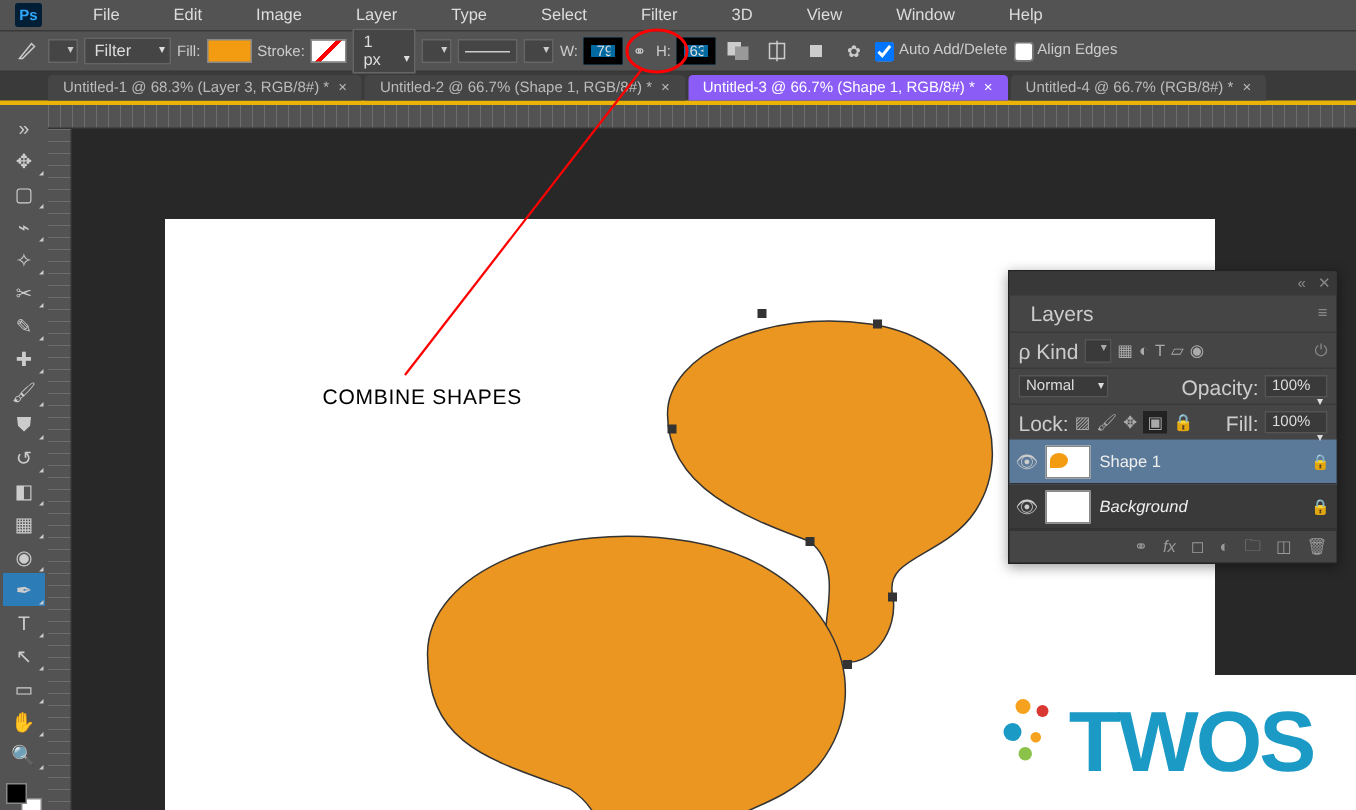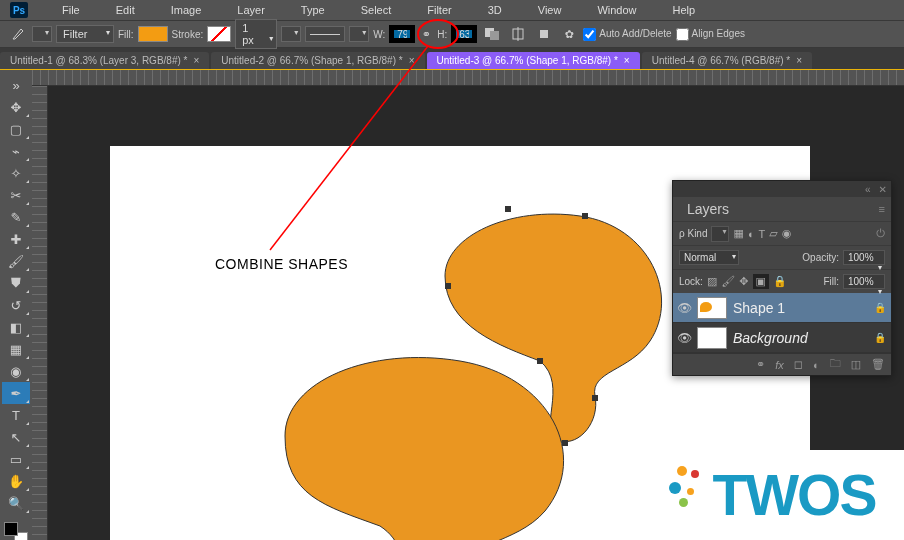--- a/index.html
+++ b/index.html
@@ -14,21 +14,21 @@
 .dropdown:after { content:'▾'; position:absolute; right:3px; font-size:8px; }
 .swatch { width:30px; height:16px; background:#f39c12; border:1px solid #888; }
 .stroke-swatch { width:24px; height:16px; background:linear-gradient(135deg,#fff 45%,#f00 45%,#f00 55%,#fff 55%); border:1px solid #888; }
 .small-dd { width:20px; height:16px; background:#454545; border:1px solid #666; position:relative; }
 .small-dd:after { content:'▾'; position:absolute; right:2px; top:1px; font-size:8px; color:#ccc; }
 .num-input { background:#0369a1; border:5px solid #000000; color:#ddd; width:26px; height:18px; font-size:10px; padding:0 3px; }
 .opt-label { color:#ccc; font-size:10px; }
 .link-icon { color:#ccc; width:14px; text-align:center; }
 .combine-icon { width:22px; height:20px; display:flex; align-items:center; justify-content:center; }
 .checkbox-wrap { display:flex; gap:3px; color:#ccc; font-size:10px; }
-.tab-bar { height:22px; background:#3a3a3a; display:flex; align-items:flex-end; border-bottom:1px solid #eab308; }
+.tab-bar { height:22px; background:#3a3a3a; display:flex; align-items:flex-end; padding-left:32px; border-bottom:3px solid #eab308; }
 .tab { padding:3px 10px; background:#454545; color:#bbb; font-size:10px; margin-right:2px; display:flex; align-items:center; gap:6px; border-top-left-radius:3px; border-top-right-radius:3px; }
 .tab.active { background:#8b5cf6; color:#fff; }
 .tab-close { font-size:10px; cursor:pointer; }
 .ruler-h { height:16px; background:#535353; border-bottom:1px solid #333; margin-left:32px; position:relative; overflow:hidden; }
 .ruler-h .ticks { position:absolute; inset:0; background-image:repeating-linear-gradient(90deg,#888 0,#888 1px,transparent 1px,transparent 8px); opacity:0.5; }
 .ruler-v { width:16px; background:#535353; border-right:1px solid #333; position:absolute; left:32px; top:86px; bottom:0; }
 .ruler-v .ticks { position:absolute; inset:0; background-image:repeating-linear-gradient(180deg,#888 0,#888 1px,transparent 1px,transparent 8px); opacity:0.5; }
 .workspace { position:absolute; left:48px; top:86px; right:0; bottom:0; background:#282828; overflow:hidden; }
 .canvas { position:absolute; left:62px; top:60px; width:700px; height:420px; background:#fff; }
 .tools { position:absolute; left:0; top:70px; width:32px; background:#535353; display:flex; flex-direction:column; align-items:center; padding-top:4px; gap:0; }
@@ -37,33 +37,33 @@
 .tool.marker:after { content:''; position:absolute; right:1px; bottom:1px; width:0; height:0; border-left:3px solid transparent; border-bottom:3px solid #ccc; }
 .fgbg { position:relative; width:28px; height:28px; margin-top:6px; }
 .fg { position:absolute; left:2px; top:2px; width:14px; height:14px; background:#000; border:1px solid #888; z-index:2; }
 .bg { position:absolute; right:2px; bottom:2px; width:14px; height:14px; background:#fff; border:1px solid #888; }
 .panel { position:absolute; right:12px; top:180px; width:220px; background:#454545; border:1px solid #222; box-shadow:0 2px 8px rgba(0,0,0,0.4); }
 .panel-hdr { height:16px; background:#383838; display:flex; justify-content:flex-end; align-items:center; padding:0 4px; gap:8px; }
 .panel-hdr span { color:#888; font-size:10px; cursor:pointer; }
 .panel-tabs { height:24px; display:flex; align-items:center; padding:0 6px; }
 .panel-tab { color:#ccc; font-size:14px; padding:4px 8px; }
 .panel-row { height:24px; display:flex; align-items:center; padding:0 6px; gap:4px; border-top:1px solid #3a3a3a; }
-.panel-row .plabel { color:#ccc; font-size:10px; }
+.panel-row .plabel { color:#ccc; font-size:14px; }
 .panel-dd { background:#3a3a3a; border:1px solid #555; color:#ddd; font-size:10px; padding:1px 14px 1px 4px; position:relative; }
 .panel-dd:after { content:'▾'; position:absolute; right:2px; font-size:8px; }
 .mini-dd { width:18px; height:16px; background:#3a3a3a; border:1px solid #555; position:relative; }
 .mini-dd:after { content:'▾'; position:absolute; right:2px; top:0px; font-size:8px; color:#aaa; }
 .layers-list { background:#3a3a3a; }
 .layer { height:30px; display:flex; align-items:center; padding:0 4px; border-bottom:1px solid #333; gap:6px; }
 .layer.selected { background:#5b7a99; }
 .eye { width:14px; color:#ccc; font-size:12px; text-align:center; }
 .thumb { width:30px; height:22px; background:#fff; border:1px solid #888; display:flex; align-items:center; justify-content:center; font-size:10px; color:#f39c12; }
 .thumb.shape { position:relative; overflow:hidden; }
 .thumb.shape:before { content:''; position:absolute; left:2px; top:4px; width:12px; height:10px; background:#f39c12; border-radius:50% 50% 50% 0; }
-.layer-name { color:#eee; font-size:14px; flex:1; }
+.layer-name { color:#eee; font-size:11px; flex:1; }
 .layer-name.italic { font-style:italic; }
 .lock { color:#aaa; font-size:10px; }
 .panel-footer { height:22px; display:flex; align-items:center; justify-content:flex-end; padding:0 6px; gap:10px; border-top:1px solid #333; }
 .panel-footer span { color:#999; font-size:11px; cursor:pointer; }
 .shape-label { position:absolute; left:215px; top:256px; font-size:14px; color:#000; letter-spacing:0.5px; z-index:50; }
 .orange-shape { position:absolute; fill:#ea9621; stroke:#333; stroke-width:1; }
 .anchor { position:absolute; width:6px; height:6px; background:#333; transform:translate(-3px,-3px); }
 .logo-overlay { position:absolute; right:0; bottom:0; width:220px; height:90px; background:#fff; display:flex; align-items:center; justify-content:center; border-top-left-radius:6px; }
 .logo-overlay .twos { font-size:57px; font-weight:900; color:#1a9ac4; letter-spacing:-2px; font-family:Arial Black, sans-serif; position:relative; }
 .logo-dots { position:absolute; left:-30px; top:10px; }

